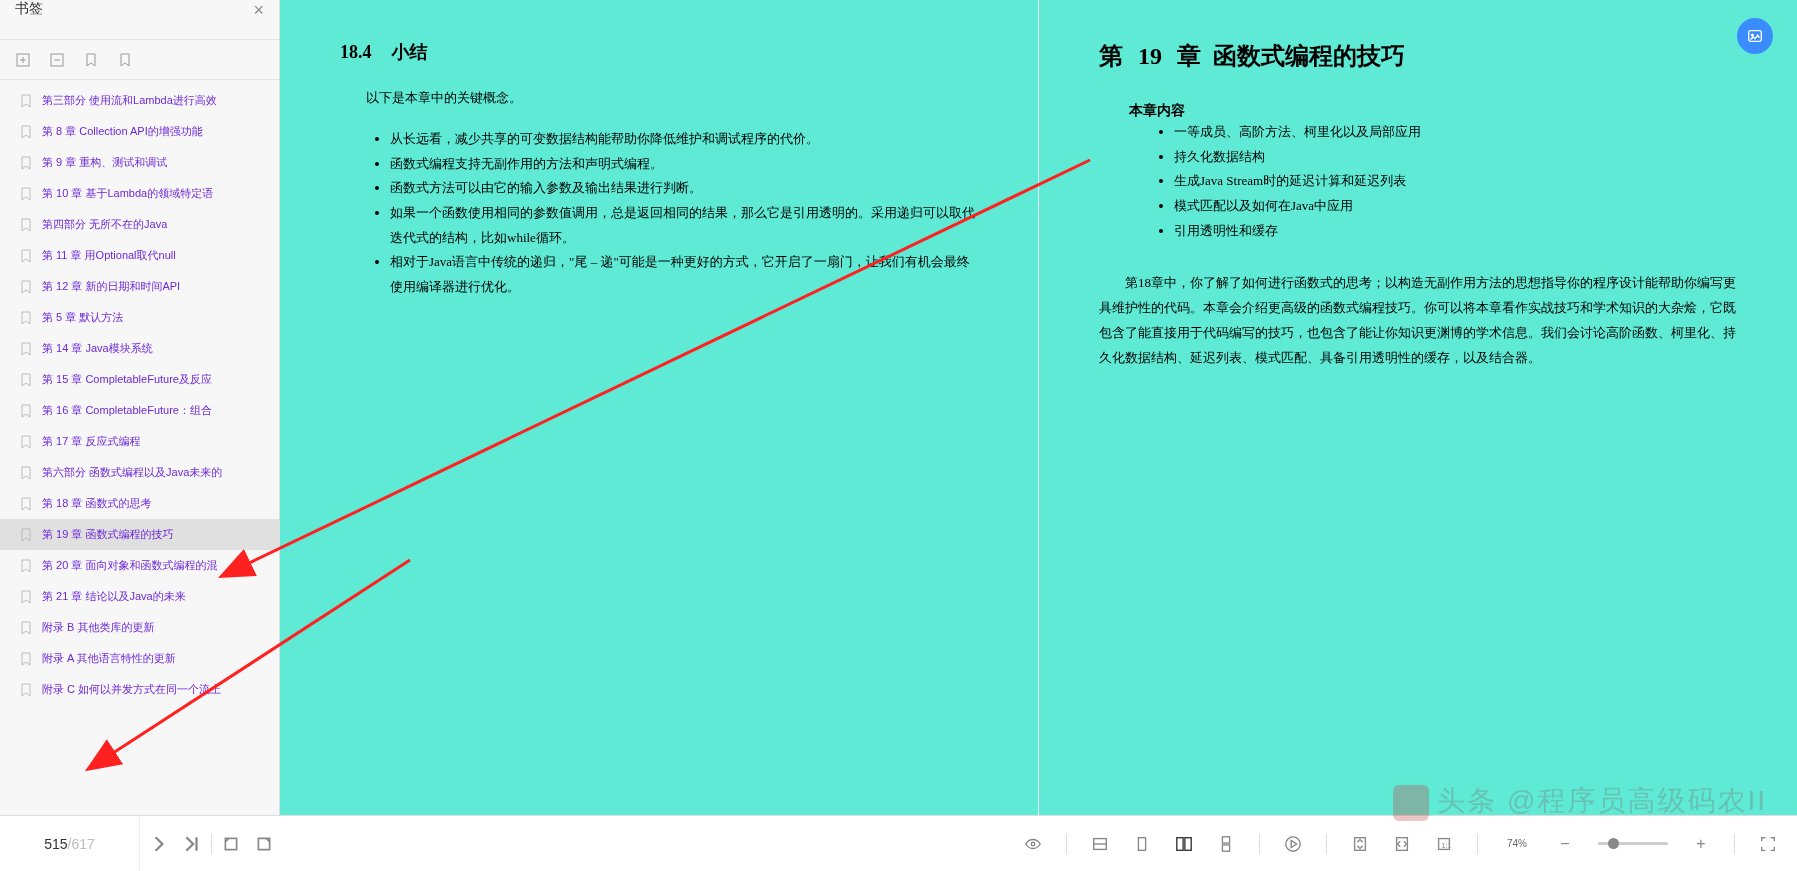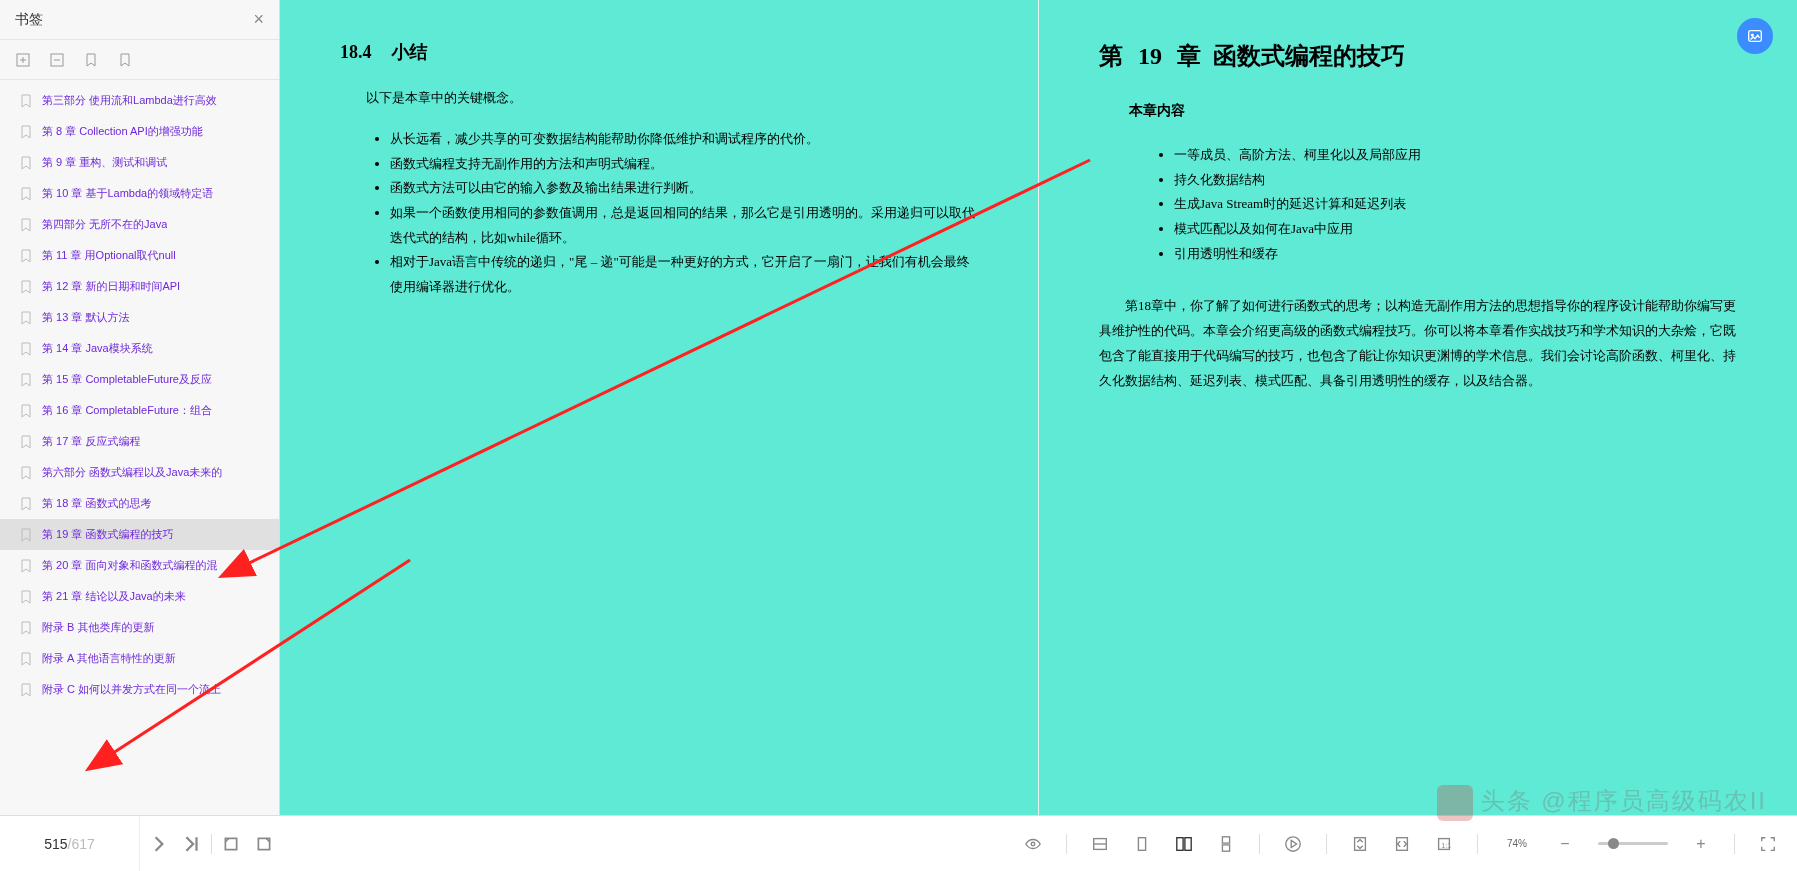--- a/index.html
+++ b/index.html
@@ -1,19 +1,19 @@
 <!DOCTYPE html>
 <html><head>
   <meta charset="utf-8">
   <style>
     * { margin: 0; padding: 0; box-sizing: border-box; }
     body { font-family: "Microsoft YaHei", sans-serif; background: #fff; width: 1797px; height: 871px; overflow: hidden; position: relative; }
     
     .sidebar { position: absolute; left: 0; top: 0; width: 280px; height: 100%; background: #f7f7f7; border-right: 1px solid #ddd; display: flex; flex-direction: column; }
-    .sidebar-header { height: 40px; display: flex; align-items: center; justify-content: space-between; padding: 0 15px; border-bottom: 1px solid #e5e5e5; }
+    .sidebar-header { height: 40px; display: flex; justify-content: space-between; padding: 0 15px; border-bottom: 1px solid #e5e5e5; }
     .sidebar-title { font-size: 14px; color: #333; }
     .close-x { font-size: 18px; color: #888; cursor: pointer; }
     .sidebar-tools { height: 40px; display: flex; align-items: center; padding: 0 15px; gap: 18px; border-bottom: 1px solid #e5e5e5; }
     .tool-icon { width: 16px; height: 16px; display: inline-flex; align-items: center; justify-content: center; color: #999; cursor: pointer; }
     .tool-icon svg { width: 16px; height: 16px; }
     
     .bookmarks { flex: 1; overflow-y: auto; padding: 5px 0; }
     .bookmark-item { display: flex; align-items: flex-end; padding: 8px 20px; font-size: 11px; color: #6d28d9; cursor: pointer; white-space: nowrap; overflow: hidden; text-overflow: ellipsis; }
     .bookmark-item.selected { background: #e0e0e0; }
     .bookmark-icon { width: 12px; height: 14px; margin-right: 10px; flex-shrink: 0; color: #bbb; }
@@ -23,39 +23,39 @@
     .page { flex: 1; padding: 40px 60px; position: relative; }
     .page-left { border-right: 1px solid #eee; }
     
     .section-heading { font-size: 18px; font-weight: bold; margin-bottom: 25px; font-family: "SimSun", serif; }
     .section-heading .num { margin-right: 20px; }
     .intro { font-size: 13px; margin: 15px 0 20px 0; text-indent: 2em; font-family: "SimSun", serif; }
     .bullet-list { list-style: disc; padding-left: 50px; font-size: 13px; line-height: 1.9; font-family: "SimSun", serif; }
     
     .chapter-title { font-size: 24px; font-weight: bold; margin-bottom: 30px; font-family: "SimSun", serif; }
     .chapter-title .chap-num { margin: 0 15px; }
-    .sub-heading { font-size: 14px; font-weight: bold; margin: 15px 0 23px 30px; font-family: "SimSun", serif; }
+    .sub-heading { font-size: 14px; font-weight: bold; margin: 15px 0 0 30px; font-family: "SimSun", serif; }
     .content-list { list-style: disc; padding-left: 75px; font-size: 13px; line-height: 1.9; font-family: "SimSun", serif; }
     .para { font-size: 13px; line-height: 1.9; margin-top: 28px; text-indent: 2em; font-family: "SimSun", serif; }
     
     .bottom-bar { position: absolute; bottom: 0; left: 0; right: 0; height: 56px; background: #fff; border-top: 1px solid #ddd; display: flex; align-items: center; }
     .page-input-area { width: 140px; height: 100%; display: flex; align-items: center; justify-content: center; border-right: 1px solid #eee; font-size: 14px; }
     .page-current { color: #333; }
     .page-total { color: #bbb; }
     .nav-btns { display: flex; height: 100%; align-items: center; padding: 0 10px; gap: 15px; }
     .nav-btn { width: 18px; height: 18px; display: flex; align-items: center; justify-content: center; color: #888; cursor: pointer; }
     .right-tools { margin-left: auto; display: flex; align-items: center; gap: 24px; padding-right: 20px; height: 100%; }
     .rt-icon { width: 18px; height: 18px; display: flex; align-items: center; justify-content: center; color: #888; cursor: pointer; }
     .rt-icon.active { color: #333; }
     .zoom-text { font-size: 10px; color: #666; margin: 0 5px; }
     .zoom-slider { width: 70px; height: 3px; background: #ccc; position: relative; border-radius: 2px; }
     .zoom-slider::after { content: ''; position: absolute; left: 10px; top: -4px; width: 11px; height: 11px; background: #888; border-radius: 50%; }
     
     .arrow-red { position: absolute; pointer-events: none; }
-    .watermark { position: absolute; right: 30px; bottom: 50px; font-size: 24px; color: rgba(120,120,120,0.35); font-weight: 500; letter-spacing: 2px; pointer-events: none; }
+    .watermark { position: absolute; right: 30px; bottom: 50px; font-size: 28px; color: rgba(120,120,120,0.35); font-weight: 500; letter-spacing: 2px; pointer-events: none; }
     .watermark-logo { display: inline-block; width: 36px; height: 36px; background: rgba(200,60,60,0.3); border-radius: 6px; vertical-align: middle; margin-right: 8px; }
     
     .float-btn { position: absolute; right: 24px; top: 18px; width: 36px; height: 36px; background: #3b8cff; border-radius: 50%; display: flex; align-items: center; justify-content: center; color: #fff; cursor: pointer; }
     
     .divider-v { width: 1px; height: 20px; background: #ddd; }
   </style>
 </head>
 <body>
 
 <div class="sidebar">
@@ -128,21 +128,21 @@
       <div class="bookmark-item">
         <svg class="bookmark-icon" viewBox="0 0 12 14" fill="none" stroke="currentColor">
           <path d="M2 1h8v12l-4-3-4 3z"></path>
         </svg>
         <span class="bookmark-text">第 12 章  新的日期和时间API</span>
       </div>
       <div class="bookmark-item">
         <svg class="bookmark-icon" viewBox="0 0 12 14" fill="none" stroke="currentColor">
           <path d="M2 1h8v12l-4-3-4 3z"></path>
         </svg>
-        <span class="bookmark-text">第 13 章  默认方法</span>
+        <span class="bookmark-text">第 5 章  默认方法</span>
       </div>
       <div class="bookmark-item">
         <svg class="bookmark-icon" viewBox="0 0 12 14" fill="none" stroke="currentColor">
           <path d="M2 1h8v12l-4-3-4 3z"></path>
         </svg>
         <span class="bookmark-text">第 14 章  Java模块系统</span>
       </div>
       <div class="bookmark-item">
         <svg class="bookmark-icon" viewBox="0 0 12 14" fill="none" stroke="currentColor">
           <path d="M2 1h8v12l-4-3-4 3z"></path>

